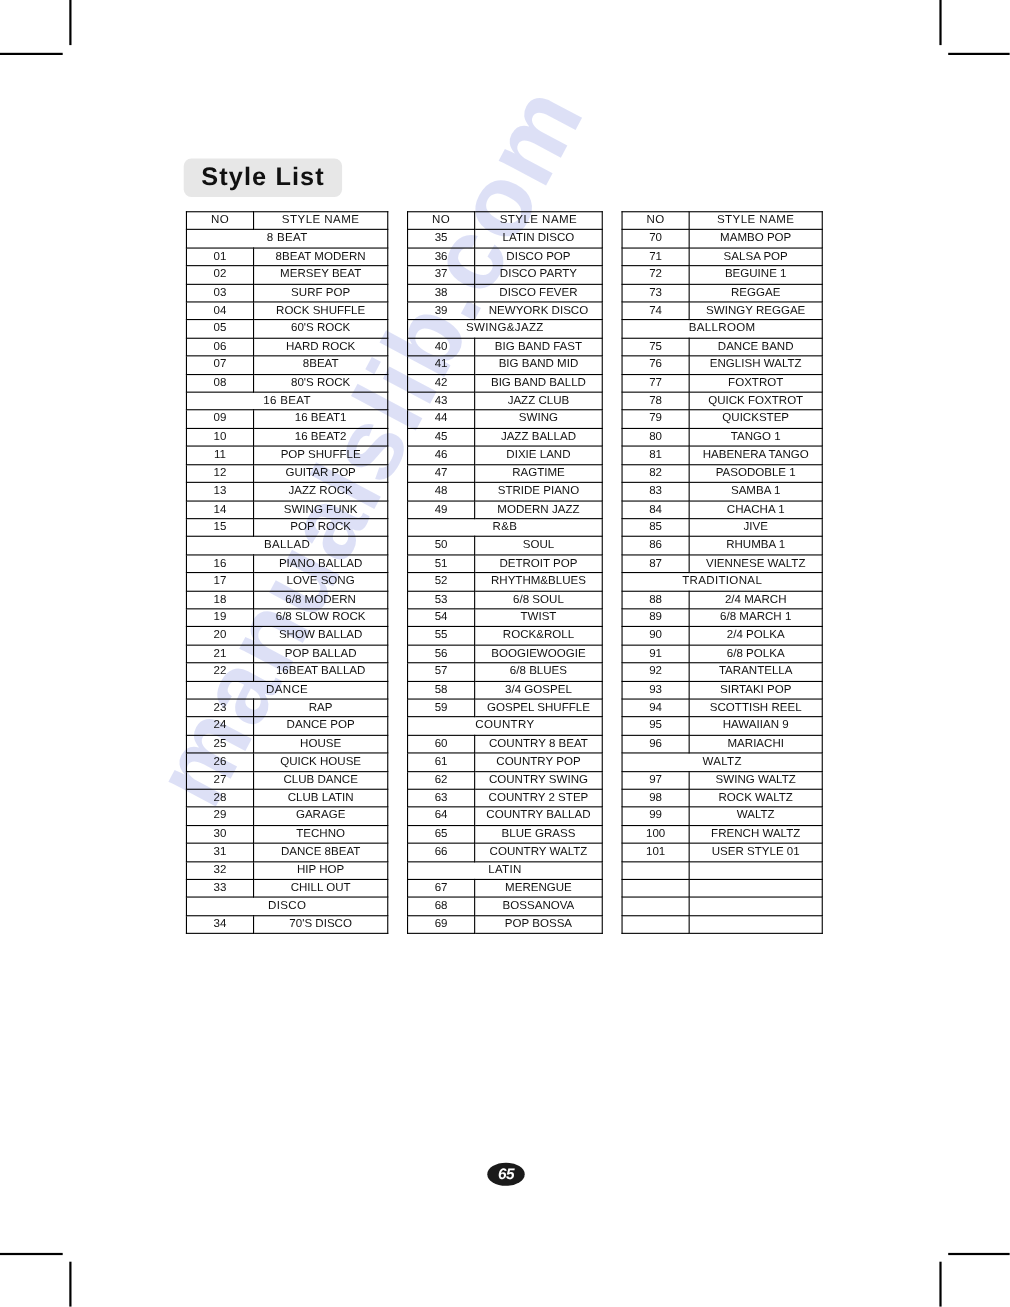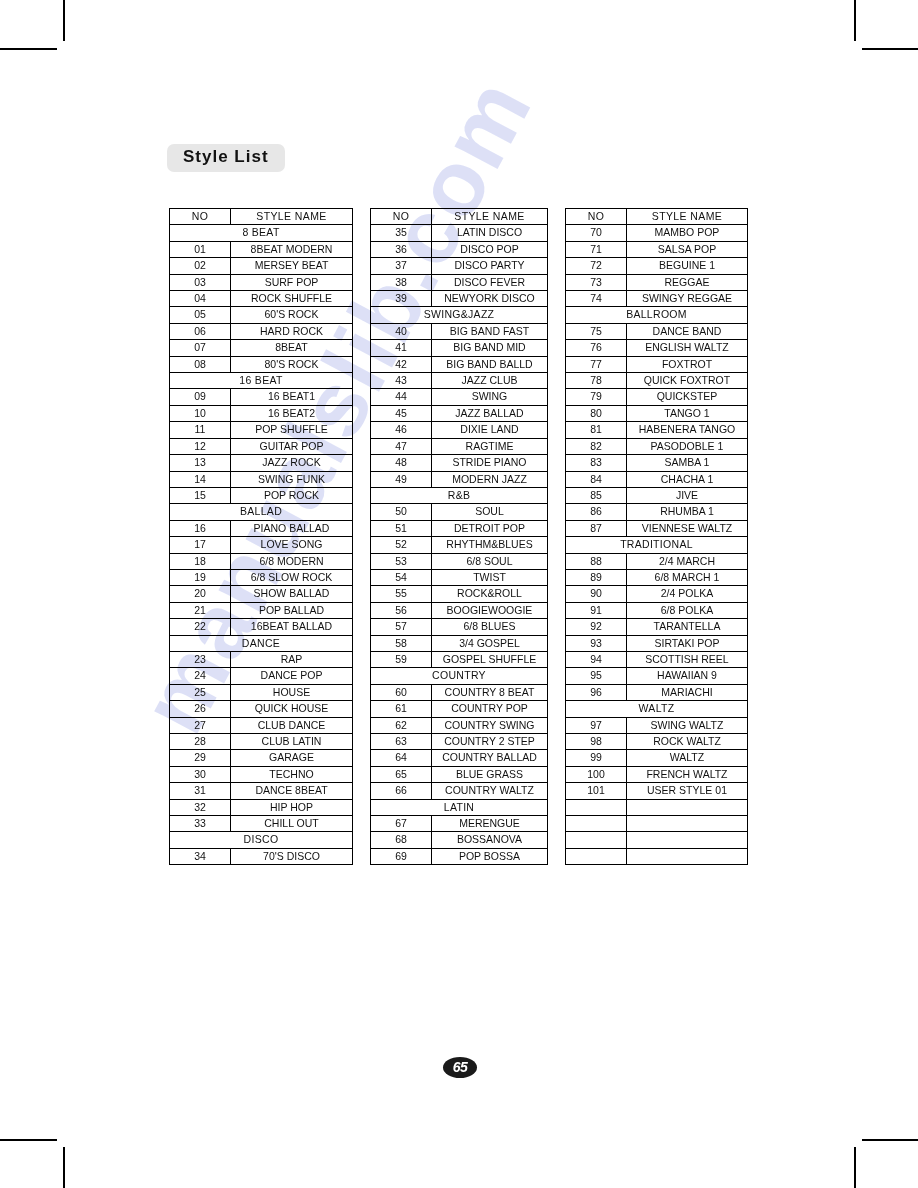--- a/index.html
+++ b/index.html
@@ -55,36 +55,36 @@
   .title-wrap {
     position: absolute;
     left: 167px;
     top: 144px;
   }
   .title-badge {
     display: inline-block;
     background: #e7e7e7;
     border-radius: 7px;
     padding: 3px 16px 5px 16px;
-    font-size: 17px;
+    font-size: 23px;
     font-weight: bold;
     letter-spacing: 1px;
     color: #111111;
   }
 
   
   .tables {
     position: absolute;
     left: 169px;
     top: 192px;
     width: 600px;
   }
   table.style-table {
     position: absolute;
-    top: 16px;
+    top: 0;
     border-collapse: collapse;
     table-layout: fixed;
     background: transparent;
   }
   table.col1 { left: 0px;   width: 184px; }
   table.col2 { left: 201px; width: 178px; }
   table.col3 { left: 396px; width: 183px; }
 
   table.style-table td {
     border: 1.3px solid #000000;

